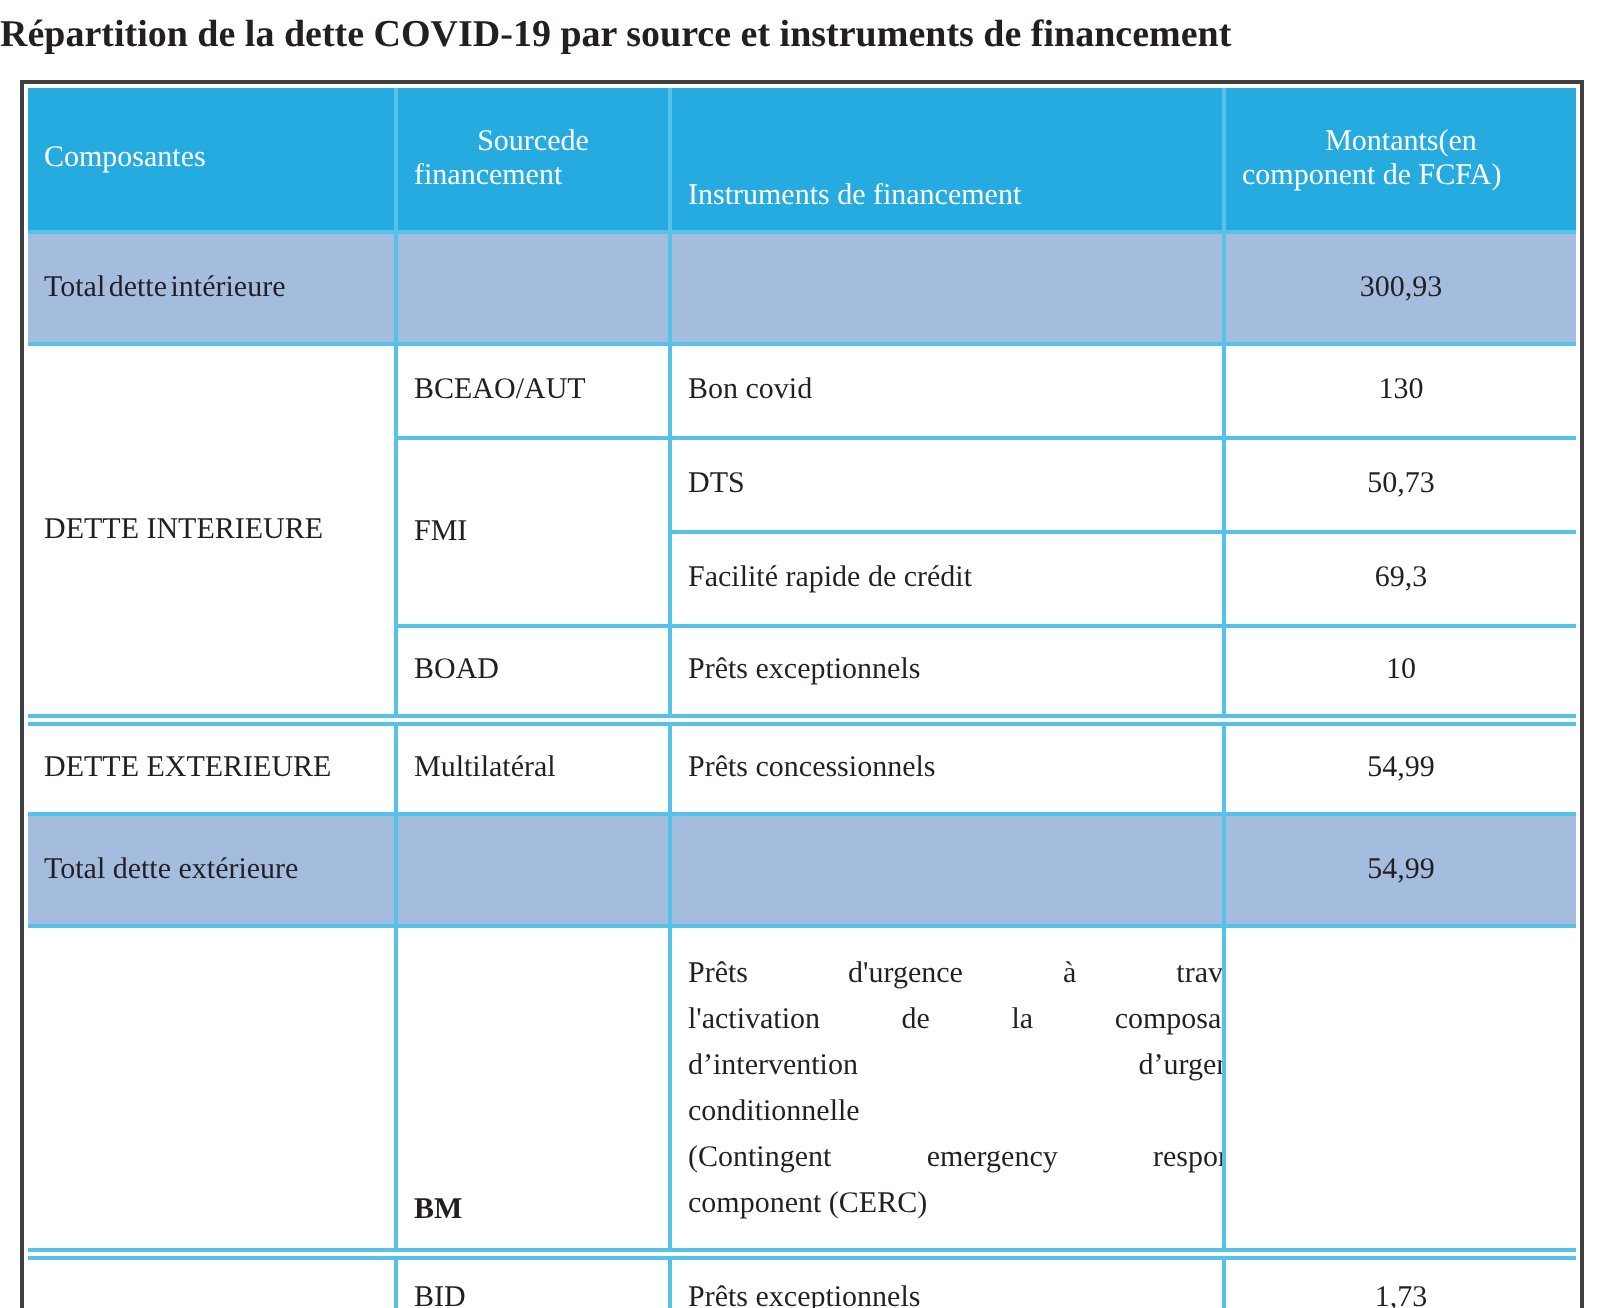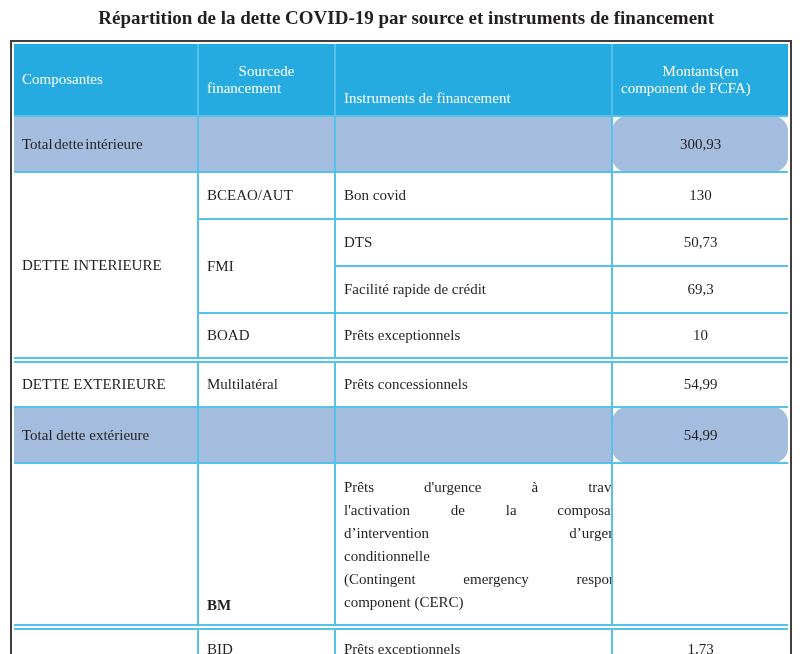--- a/index.html
+++ b/index.html
@@ -10,21 +10,21 @@
     --ink:#231F20;
   }
   *{box-sizing:border-box;margin:0;padding:0;}
   html,body{background:#FFFFFF;}
   body{
     width:800px;height:654px;overflow:hidden;
     font-family:"Liberation Serif","DejaVu Serif",serif;
     color:var(--ink);
   }
   .page-title{
-    width:714px;text-align:right;
+    width:714px;text-align:left;
     font-size:19px;font-weight:bold;color:var(--ink);
     padding-top:7px;letter-spacing:0px;
   }
   .table-wrap{
     position:absolute;left:10px;top:40px;
     border:2px solid var(--outer);
     padding:2px;background:#FFFFFF;
   }
   table{
     border-collapse:collapse;table-layout:fixed;
@@ -43,21 +43,21 @@
   tr.sep > td{border-top:6px double var(--cyan);}
   thead th{
     background:var(--header-bg);color:#FFFFFF;
     font-weight:normal;text-align:left;height:72px;
   }
   th .jline{display:flex;justify-content:center;}
   th.th-instruments{vertical-align:bottom;padding-bottom:8px;}
   tr.band td{background:var(--band-bg);}
   td.label-cell{white-space:nowrap;padding-left:8px;}
   td.tight{word-spacing:-2px;}
-  td.num{text-align:center;padding:2px 4px;border-radius:15px;}
+  td.num{text-align:center;padding:2px 4px;}
   tr.r-band{height:56px;}
   tr.r-std{height:47px;}
   tr.r-bm{height:164px;}
   tr.r-bid{height:42px;}
   td.bm-source{vertical-align:bottom;padding-bottom:10px;font-weight:bold;}
   td.bm-text{vertical-align:top;padding-top:12px;padding-right:0;}
   td.bm-text .line{line-height:23px;white-space:nowrap;}
   td.bm-text .jclip{
     width:calc(100% + 18px);
     text-align:justify;text-align-last:justify;

